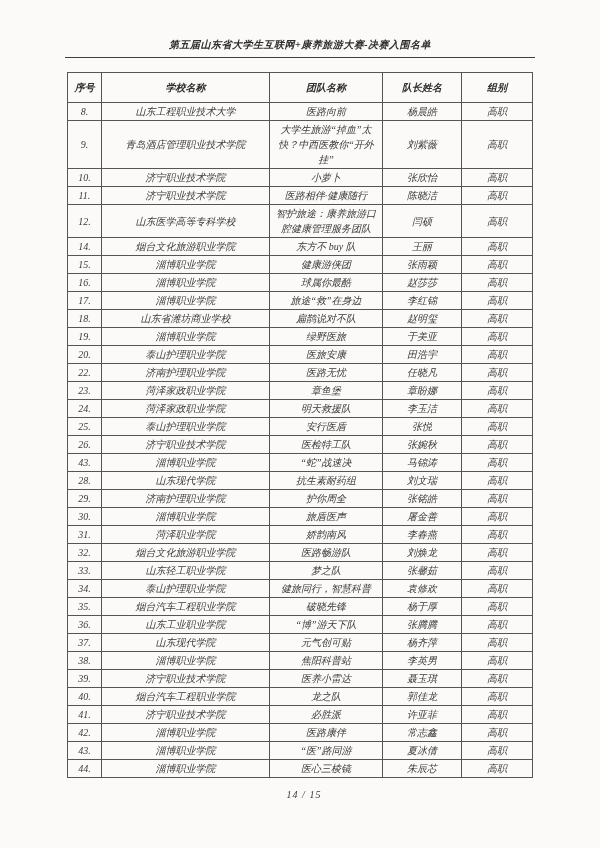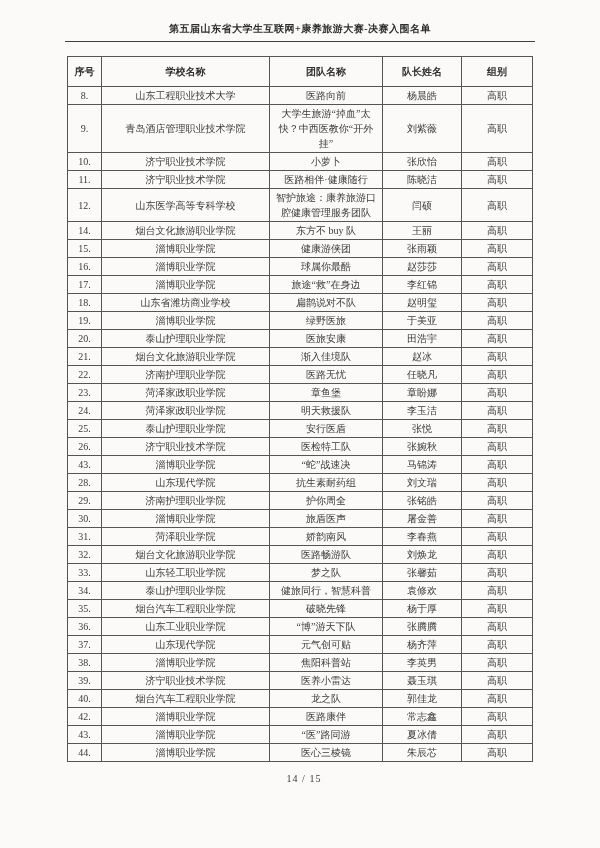--- a/index.html
+++ b/index.html
@@ -10,21 +10,22 @@
     background: #fbfaf8;
     font-family: "Liberation Serif", "DejaVu Serif", serif;
     color: #333;
     overflow: hidden;
   }
   .page {
     width: 600px;
     height: 660px;
     position: relative;
     box-sizing: border-box;
-    padding-top: 22px;
+    padding-top: 38px;
+    font-style: italic;
   }
   .title-block {
     width: 470px;
     margin: 0 auto;
     text-align: center;
     border-bottom: 1.5px solid #3f3f3f;
     padding-bottom: 5px;
   }
   .title-block h1 {
     margin: 0;
@@ -174,27 +175,20 @@
           <td class="col4">高职</td>
         </tr>
         <tr>
           <td class="col0">20.</td>
           <td class="col1">泰山护理职业学院</td>
           <td class="col2">医旅安康</td>
           <td class="col3">田浩宇</td>
           <td class="col4">高职</td>
         </tr>
         <tr>
-          <td class="col0">21.</td>
-          <td class="col1">烟台文化旅游职业学院</td>
-          <td class="col2">渐入佳境队</td>
-          <td class="col3">赵冰</td>
-          <td class="col4">高职</td>
-        </tr>
-        <tr>
           <td class="col0">22.</td>
           <td class="col1">济南护理职业学院</td>
           <td class="col2">医路无忧</td>
           <td class="col3">任晓凡</td>
           <td class="col4">高职</td>
         </tr>
         <tr>
           <td class="col0">23.</td>
           <td class="col1">菏泽家政职业学院</td>
           <td class="col2">章鱼堡</td>
@@ -314,20 +308,27 @@
           <td class="col4">高职</td>
         </tr>
         <tr>
           <td class="col0">40.</td>
           <td class="col1">烟台汽车工程职业学院</td>
           <td class="col2">龙之队</td>
           <td class="col3">郭佳龙</td>
           <td class="col4">高职</td>
         </tr>
         <tr>
+          <td class="col0">41.</td>
+          <td class="col1">济宁职业技术学院</td>
+          <td class="col2">必胜派</td>
+          <td class="col3">许亚菲</td>
+          <td class="col4">高职</td>
+        </tr>
+        <tr>
           <td class="col0">42.</td>
           <td class="col1">淄博职业学院</td>
           <td class="col2">医路康伴</td>
           <td class="col3">常志鑫</td>
           <td class="col4">高职</td>
         </tr>
         <tr>
           <td class="col0">43.</td>
           <td class="col1">淄博职业学院</td>
           <td class="col2">“医”路同游</td>

